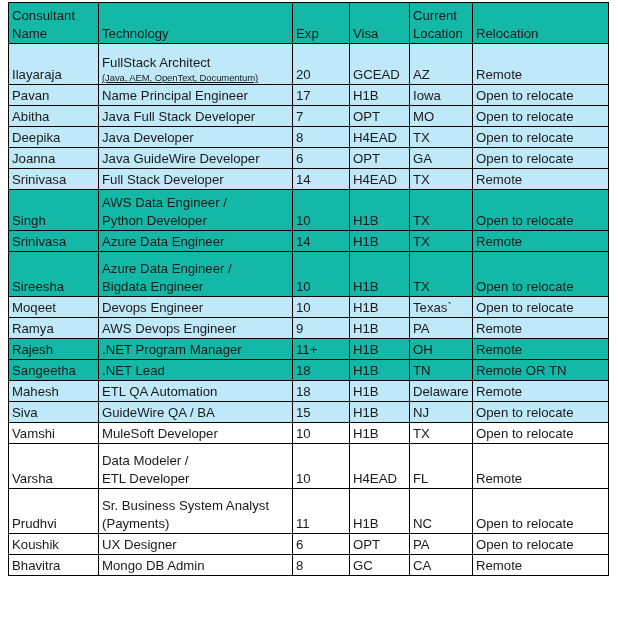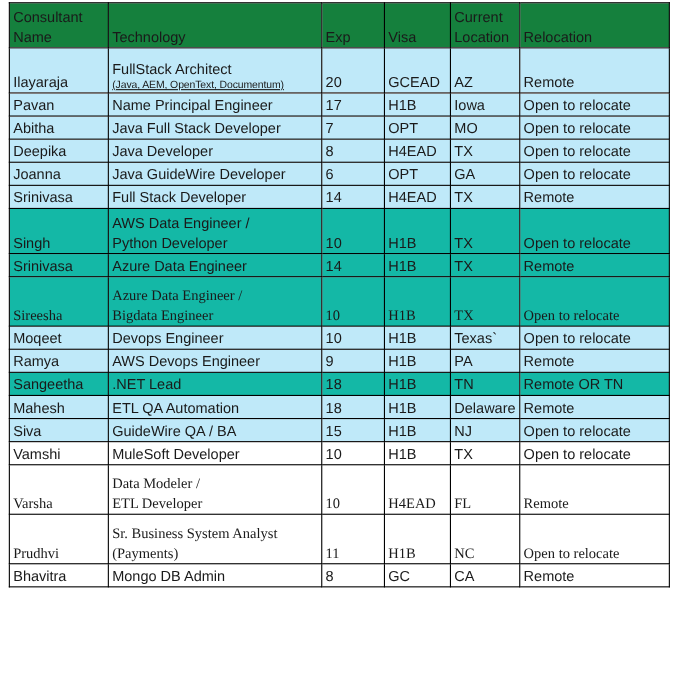--- a/index.html
+++ b/index.html
@@ -41,37 +41,37 @@
   
   col.c-name  { width: 90px; }
   col.c-tech  { width: 194px; }
   col.c-exp   { width: 57px; }
   col.c-visa  { width: 60px; }
   col.c-loc   { width: 63px; }
   col.c-reloc { width: 136px; }
 
   
   tr.hdr td {
-    background: #15803d;
+    background: #14b8a6;
     vertical-align: bottom;
     height: 40px;
   }
 
   
   .fill-blue  { background: #bfe9f9; }
   .fill-pink  { background: #14b8a6; }
   .fill-white { background: #ffffff; }
 
   
   .ctr { text-align: center; }
 
   
   tr.h1 td { height: 20px; }
   tr.h2 td { height: 40px; }
-  tr.h3 td { height: 44px; font-family: Liberation Serif, serif; }
+  tr.h3 td { height: 44px; }
 
   
   .tech-main { display: block; }
   .tech-sub {
     display: block;
     font-size: 9.5px;
     line-height: 1.25;
     letter-spacing: -0.1px;
     text-decoration: underline;
   }
@@ -187,20 +187,28 @@
         </tr>
         <tr class="h1">
           <td class="fill-blue">Ramya</td>
           <td class="fill-blue">AWS Devops Engineer</td>
           <td class="fill-blue ctr">9</td>
           <td class="fill-blue ctr">H1B</td>
           <td class="fill-blue">PA</td>
           <td class="fill-blue">Remote</td>
         </tr>
         <tr class="h1">
+          <td class="fill-pink">Rajesh</td>
+          <td class="fill-pink">.NET Program Manager</td>
+          <td class="fill-pink ctr">11+</td>
+          <td class="fill-pink ctr">H1B</td>
+          <td class="fill-pink">OH</td>
+          <td class="fill-pink">Remote</td>
+        </tr>
+        <tr class="h1">
           <td class="fill-pink">Sangeetha</td>
           <td class="fill-pink">.NET Lead</td>
           <td class="fill-pink ctr">18</td>
           <td class="fill-pink ctr">H1B</td>
           <td class="fill-pink">TN</td>
           <td class="fill-pink">Remote OR TN</td>
         </tr>
         <tr class="h1">
           <td class="fill-blue">Mahesh</td>
           <td class="fill-blue">ETL QA Automation</td>
@@ -237,20 +245,28 @@
         <tr class="h3">
           <td class="fill-white">Prudhvi</td>
           <td class="fill-white two-line">Sr. Business System Analyst
 (Payments)</td>
           <td class="fill-white ctr">11</td>
           <td class="fill-white ctr">H1B</td>
           <td class="fill-white">NC</td>
           <td class="fill-white">Open to relocate</td>
         </tr>
         <tr class="h1">
+          <td class="fill-white">Koushik</td>
+          <td class="fill-white">UX Designer</td>
+          <td class="fill-white ctr">6</td>
+          <td class="fill-white ctr">OPT</td>
+          <td class="fill-white">PA</td>
+          <td class="fill-white">Open to relocate</td>
+        </tr>
+        <tr class="h1">
           <td class="fill-white">Bhavitra</td>
           <td class="fill-white">Mongo DB Admin</td>
           <td class="fill-white ctr">8</td>
           <td class="fill-white ctr">GC</td>
           <td class="fill-white">CA</td>
           <td class="fill-white">Remote</td>
         </tr>
       </tbody>
   </table>
 </div>

